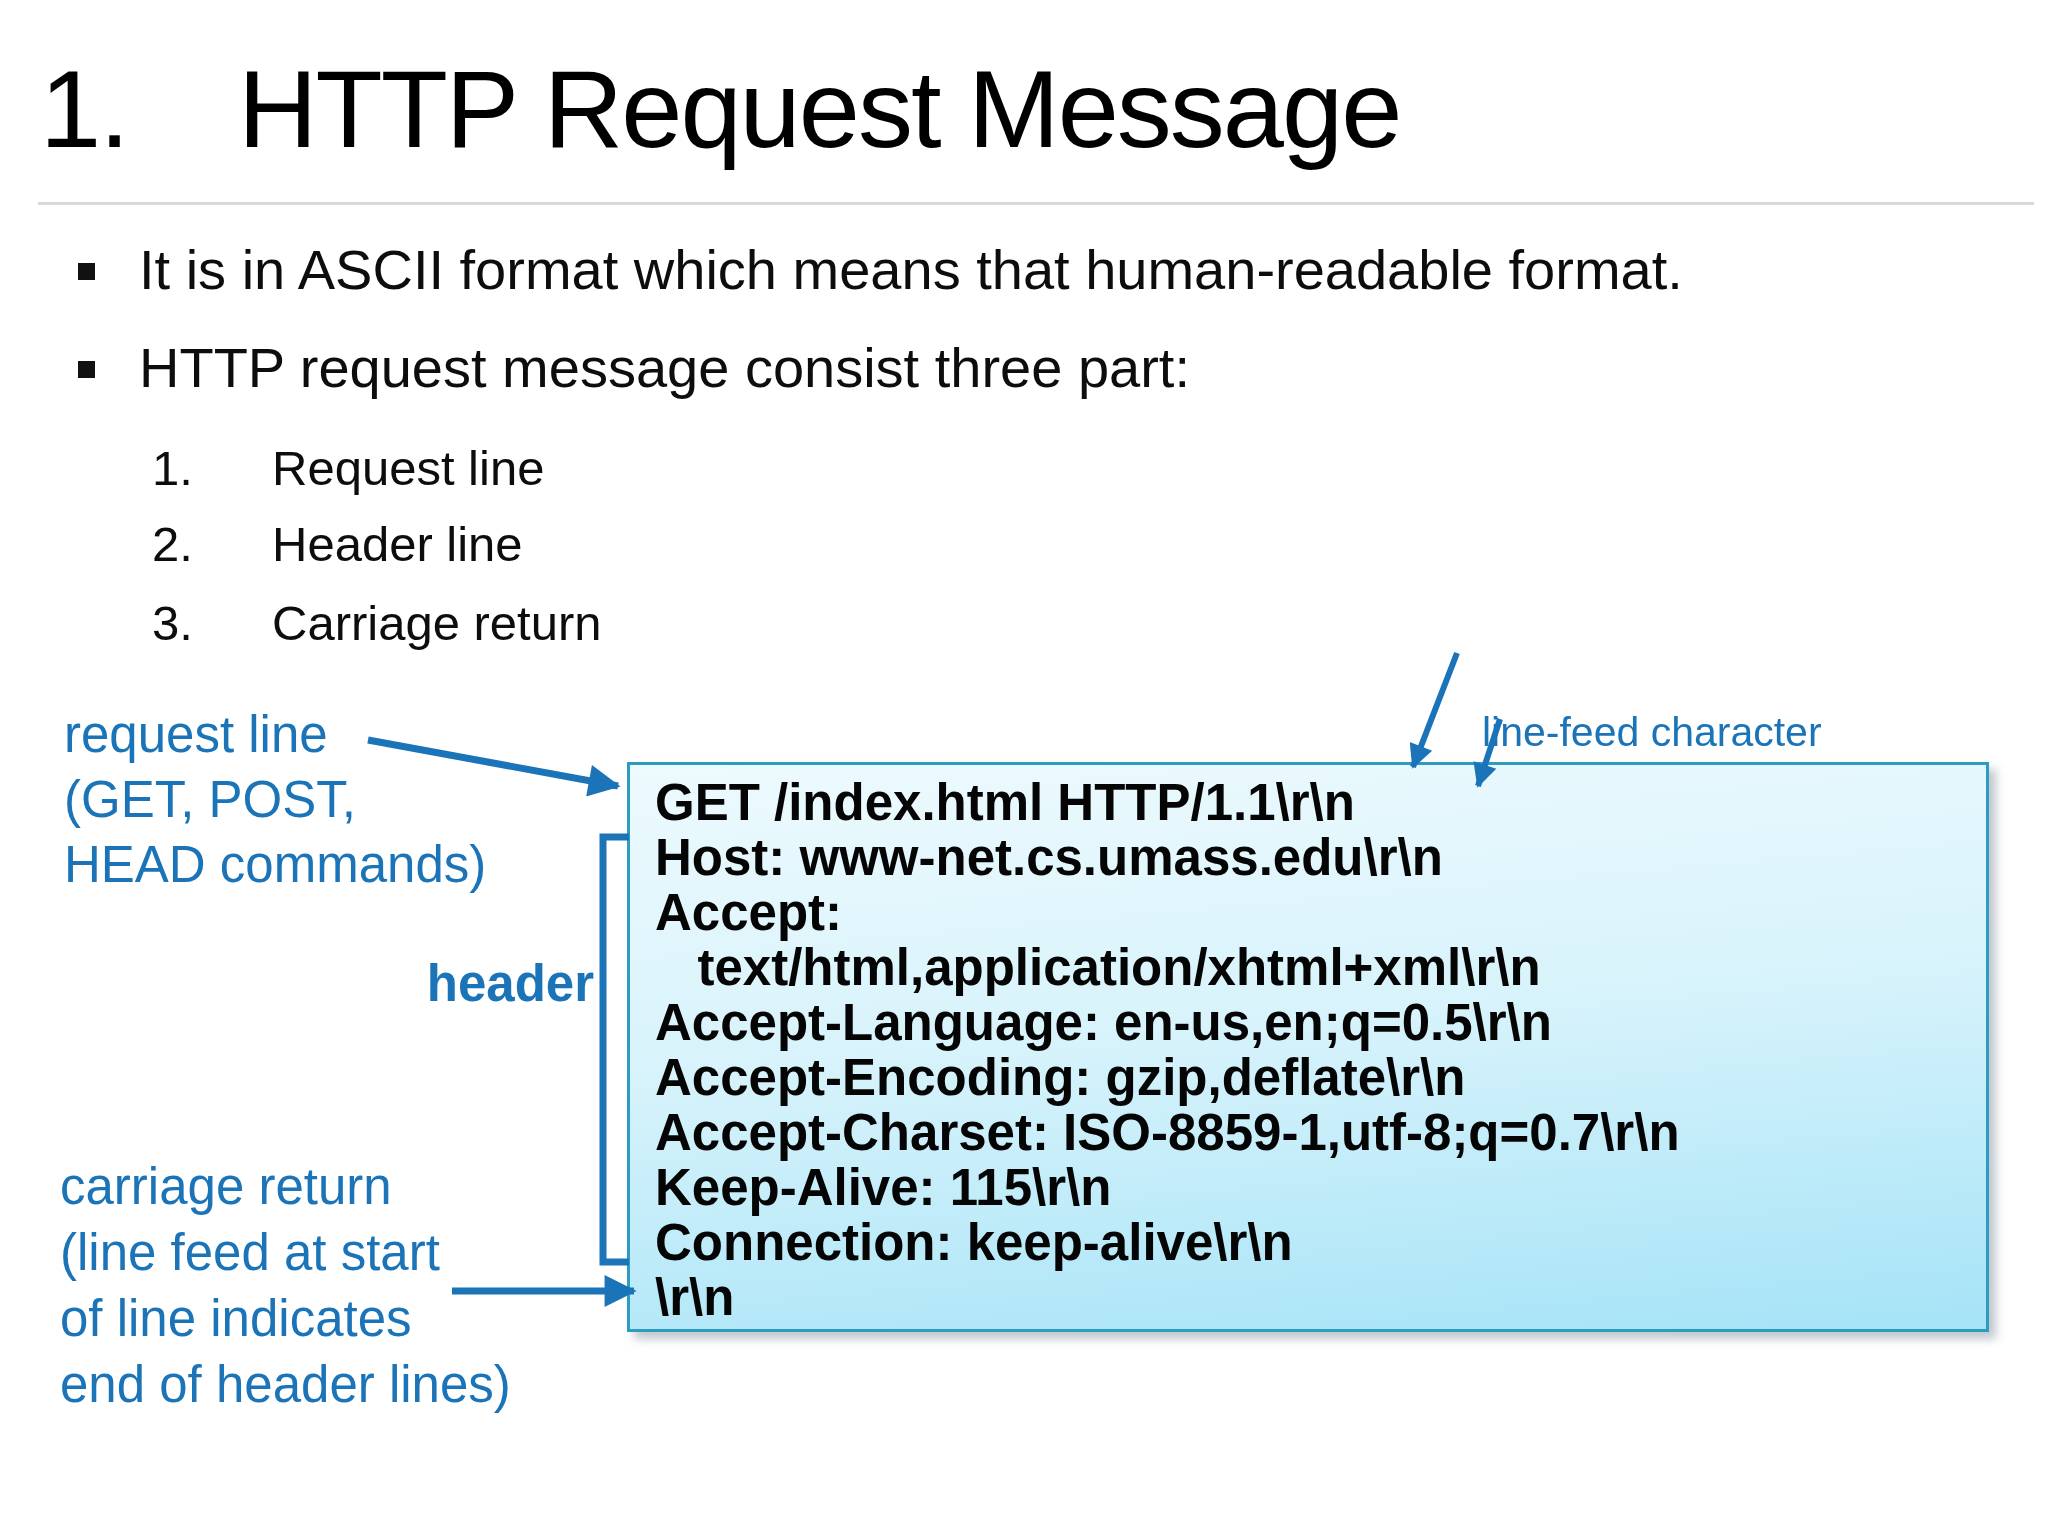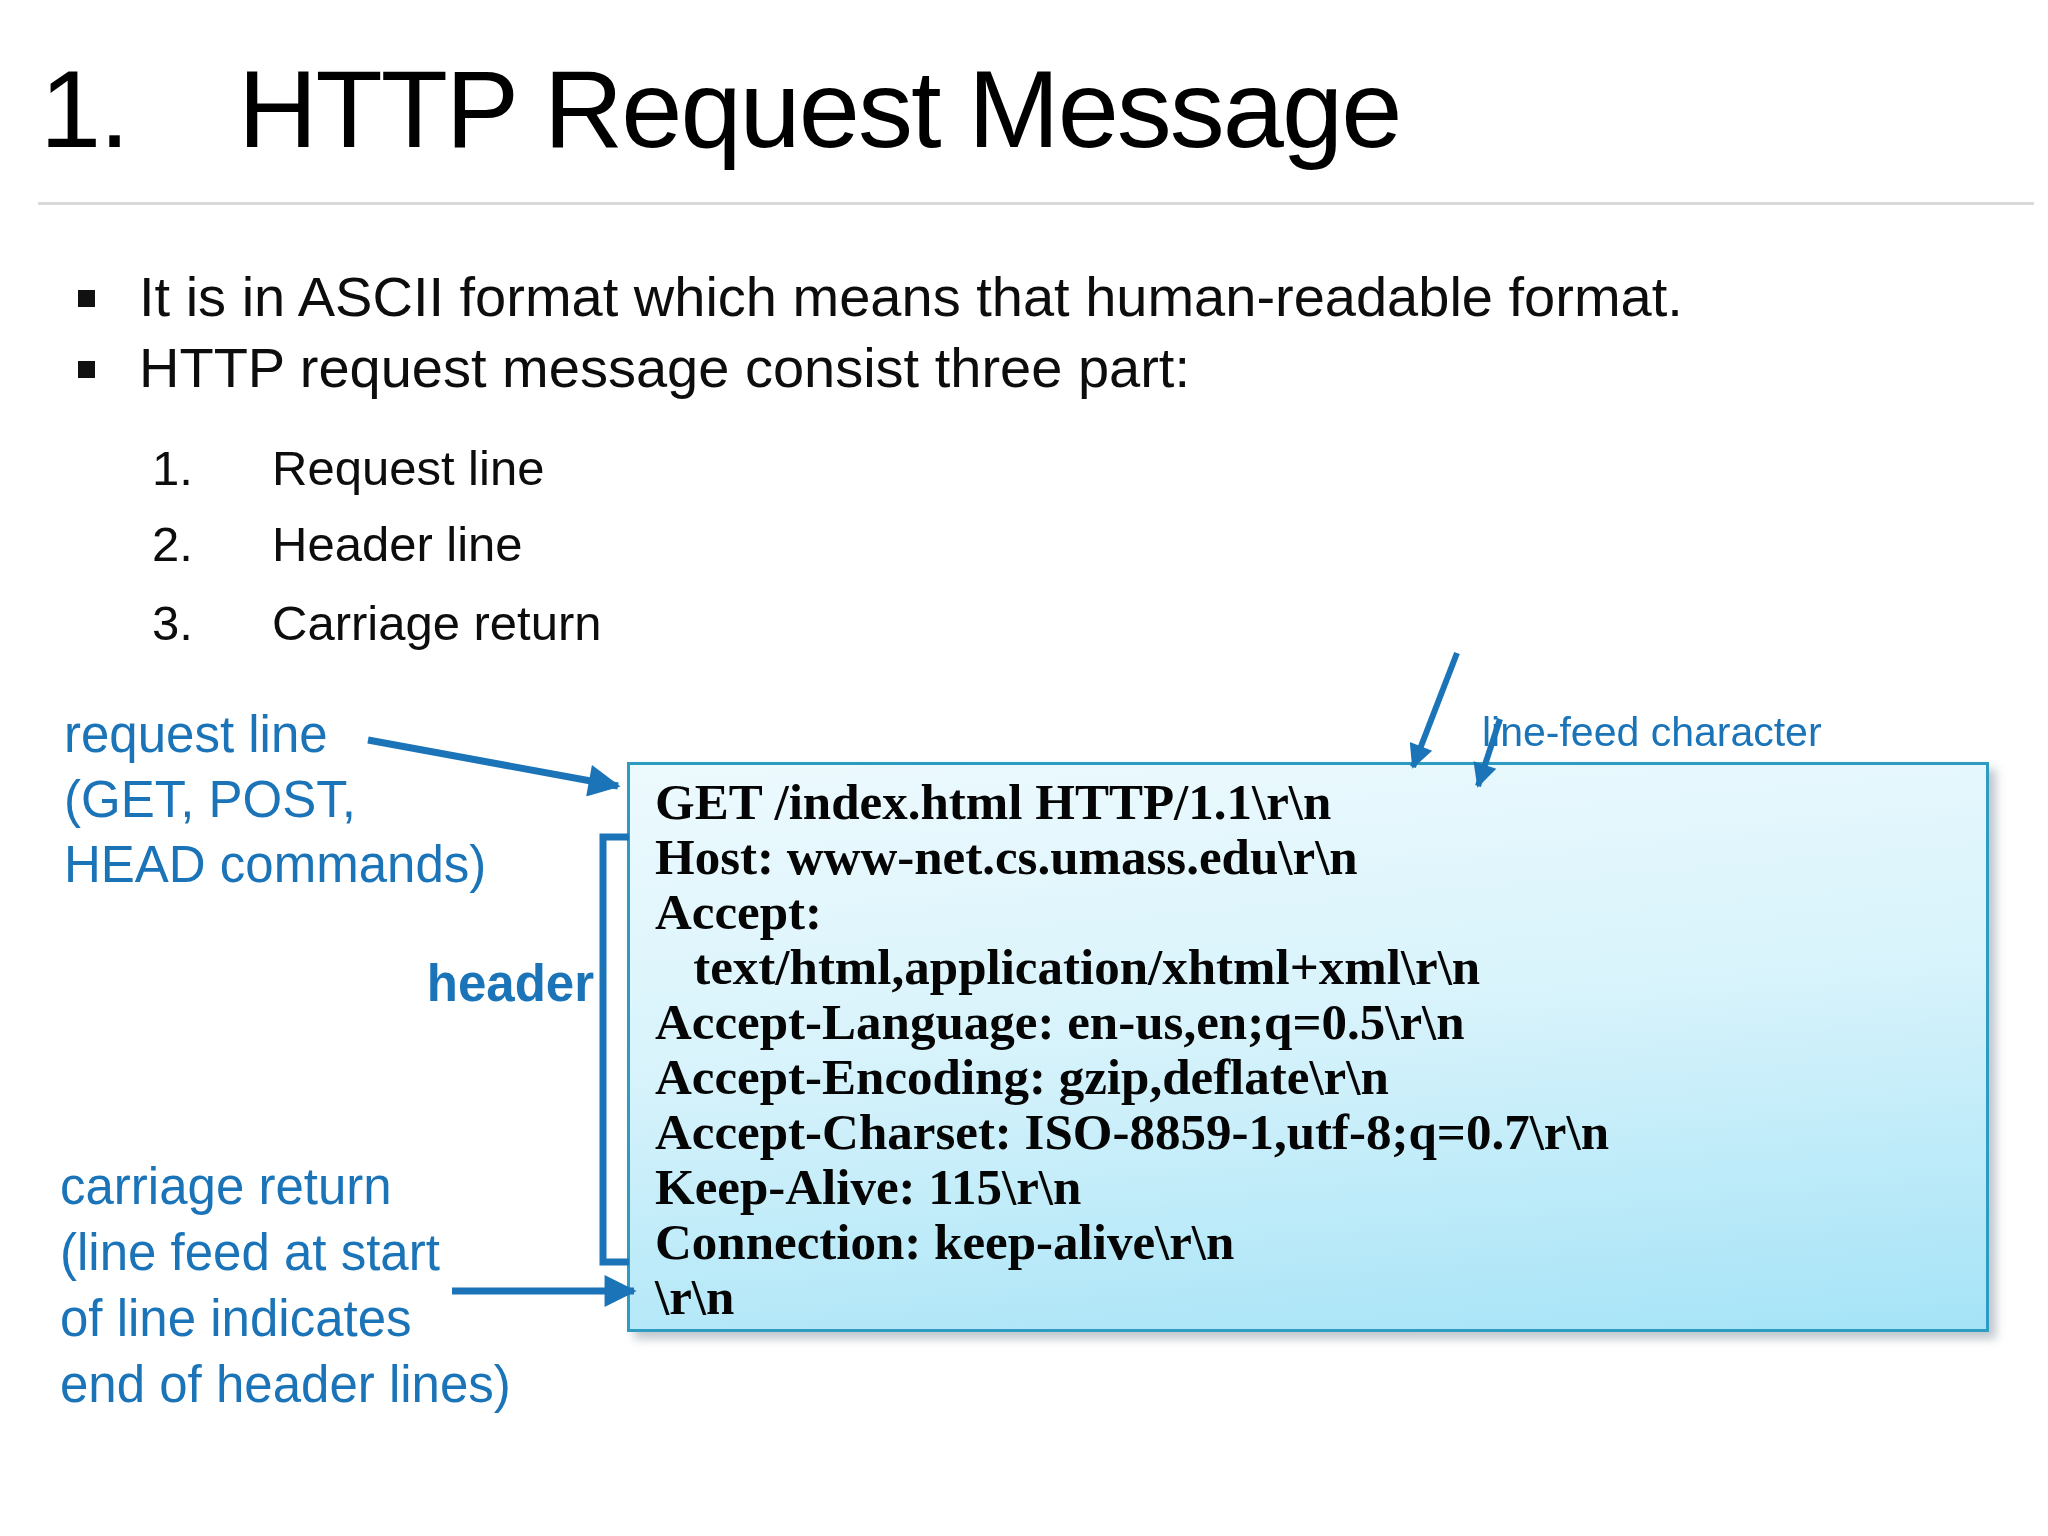--- a/index.html
+++ b/index.html
@@ -41,21 +41,21 @@
     line-height: 68px;
     white-space: nowrap;
     color: #0d0d0d;
   }
   .bullet-square {
     width: 17px; height: 17px;
     background: #111111;
     margin: 27px 44px 0 0;
     flex: 0 0 auto;
   }
-  #bullet-1 { top: 236px; margin-top: 27px; }
+  #bullet-1 { top: 236px; }
   #bullet-2 { top: 334px; text-align: right; }
 
   
   .num-row {
     left: 152px;
     display: flex;
     font-size: 49px;
     line-height: 60px;
     white-space: nowrap;
     color: #0d0d0d;
@@ -88,21 +88,21 @@
   
   #http-box {
     left: 627px; top: 762px;
     width: 1356px; height: 564px;
     border: 3px solid #2e9bc1;
     background: linear-gradient(175deg, #edfafe 0%, #d8f3fb 45%, #a5e3f7 100%);
     box-shadow: 7px 7px 9px rgba(90, 110, 125, 0.38);
   }
   #http-code {
     left: 655px; top: 775px;
-    font-family: Liberation Serif, serif;
+    font-family: Liberation Sans, sans-serif;
     font-weight: bold;
     font-size: 51px;
     line-height: 55px;
     color: #050505;
   }
   .code-line { white-space: pre; }
 
   
   #overlay {
     left: 0; top: 0;

